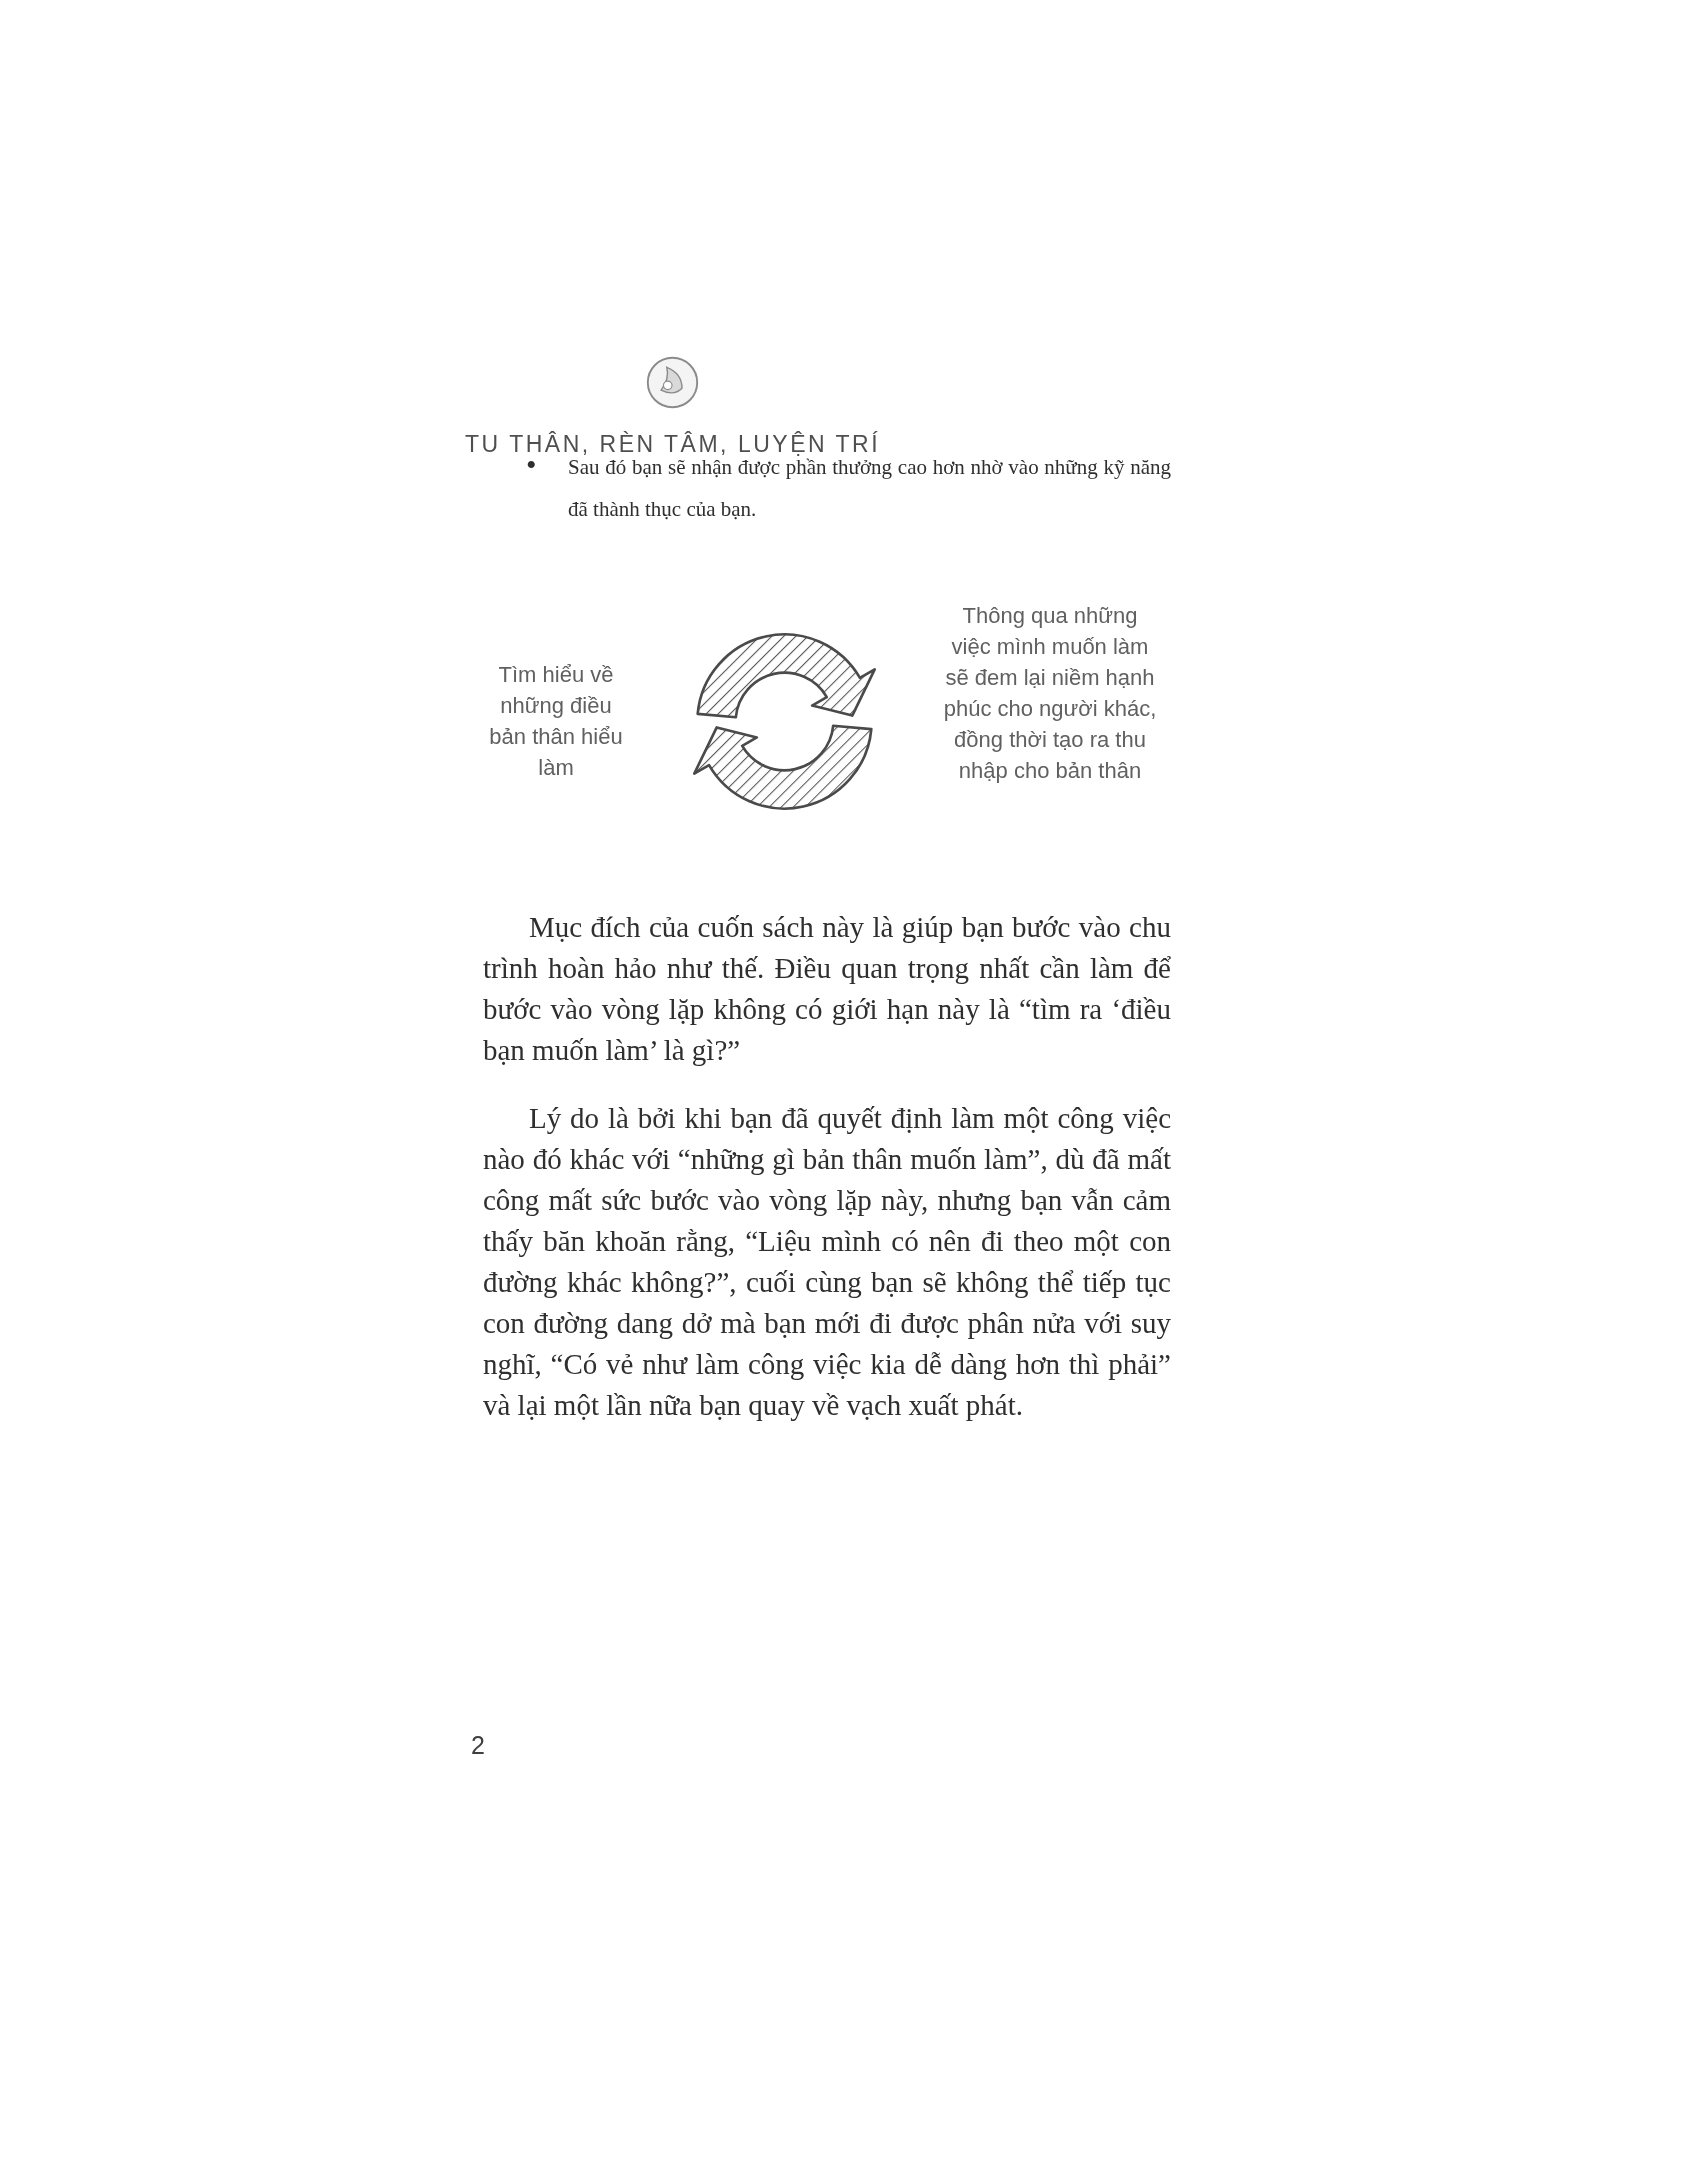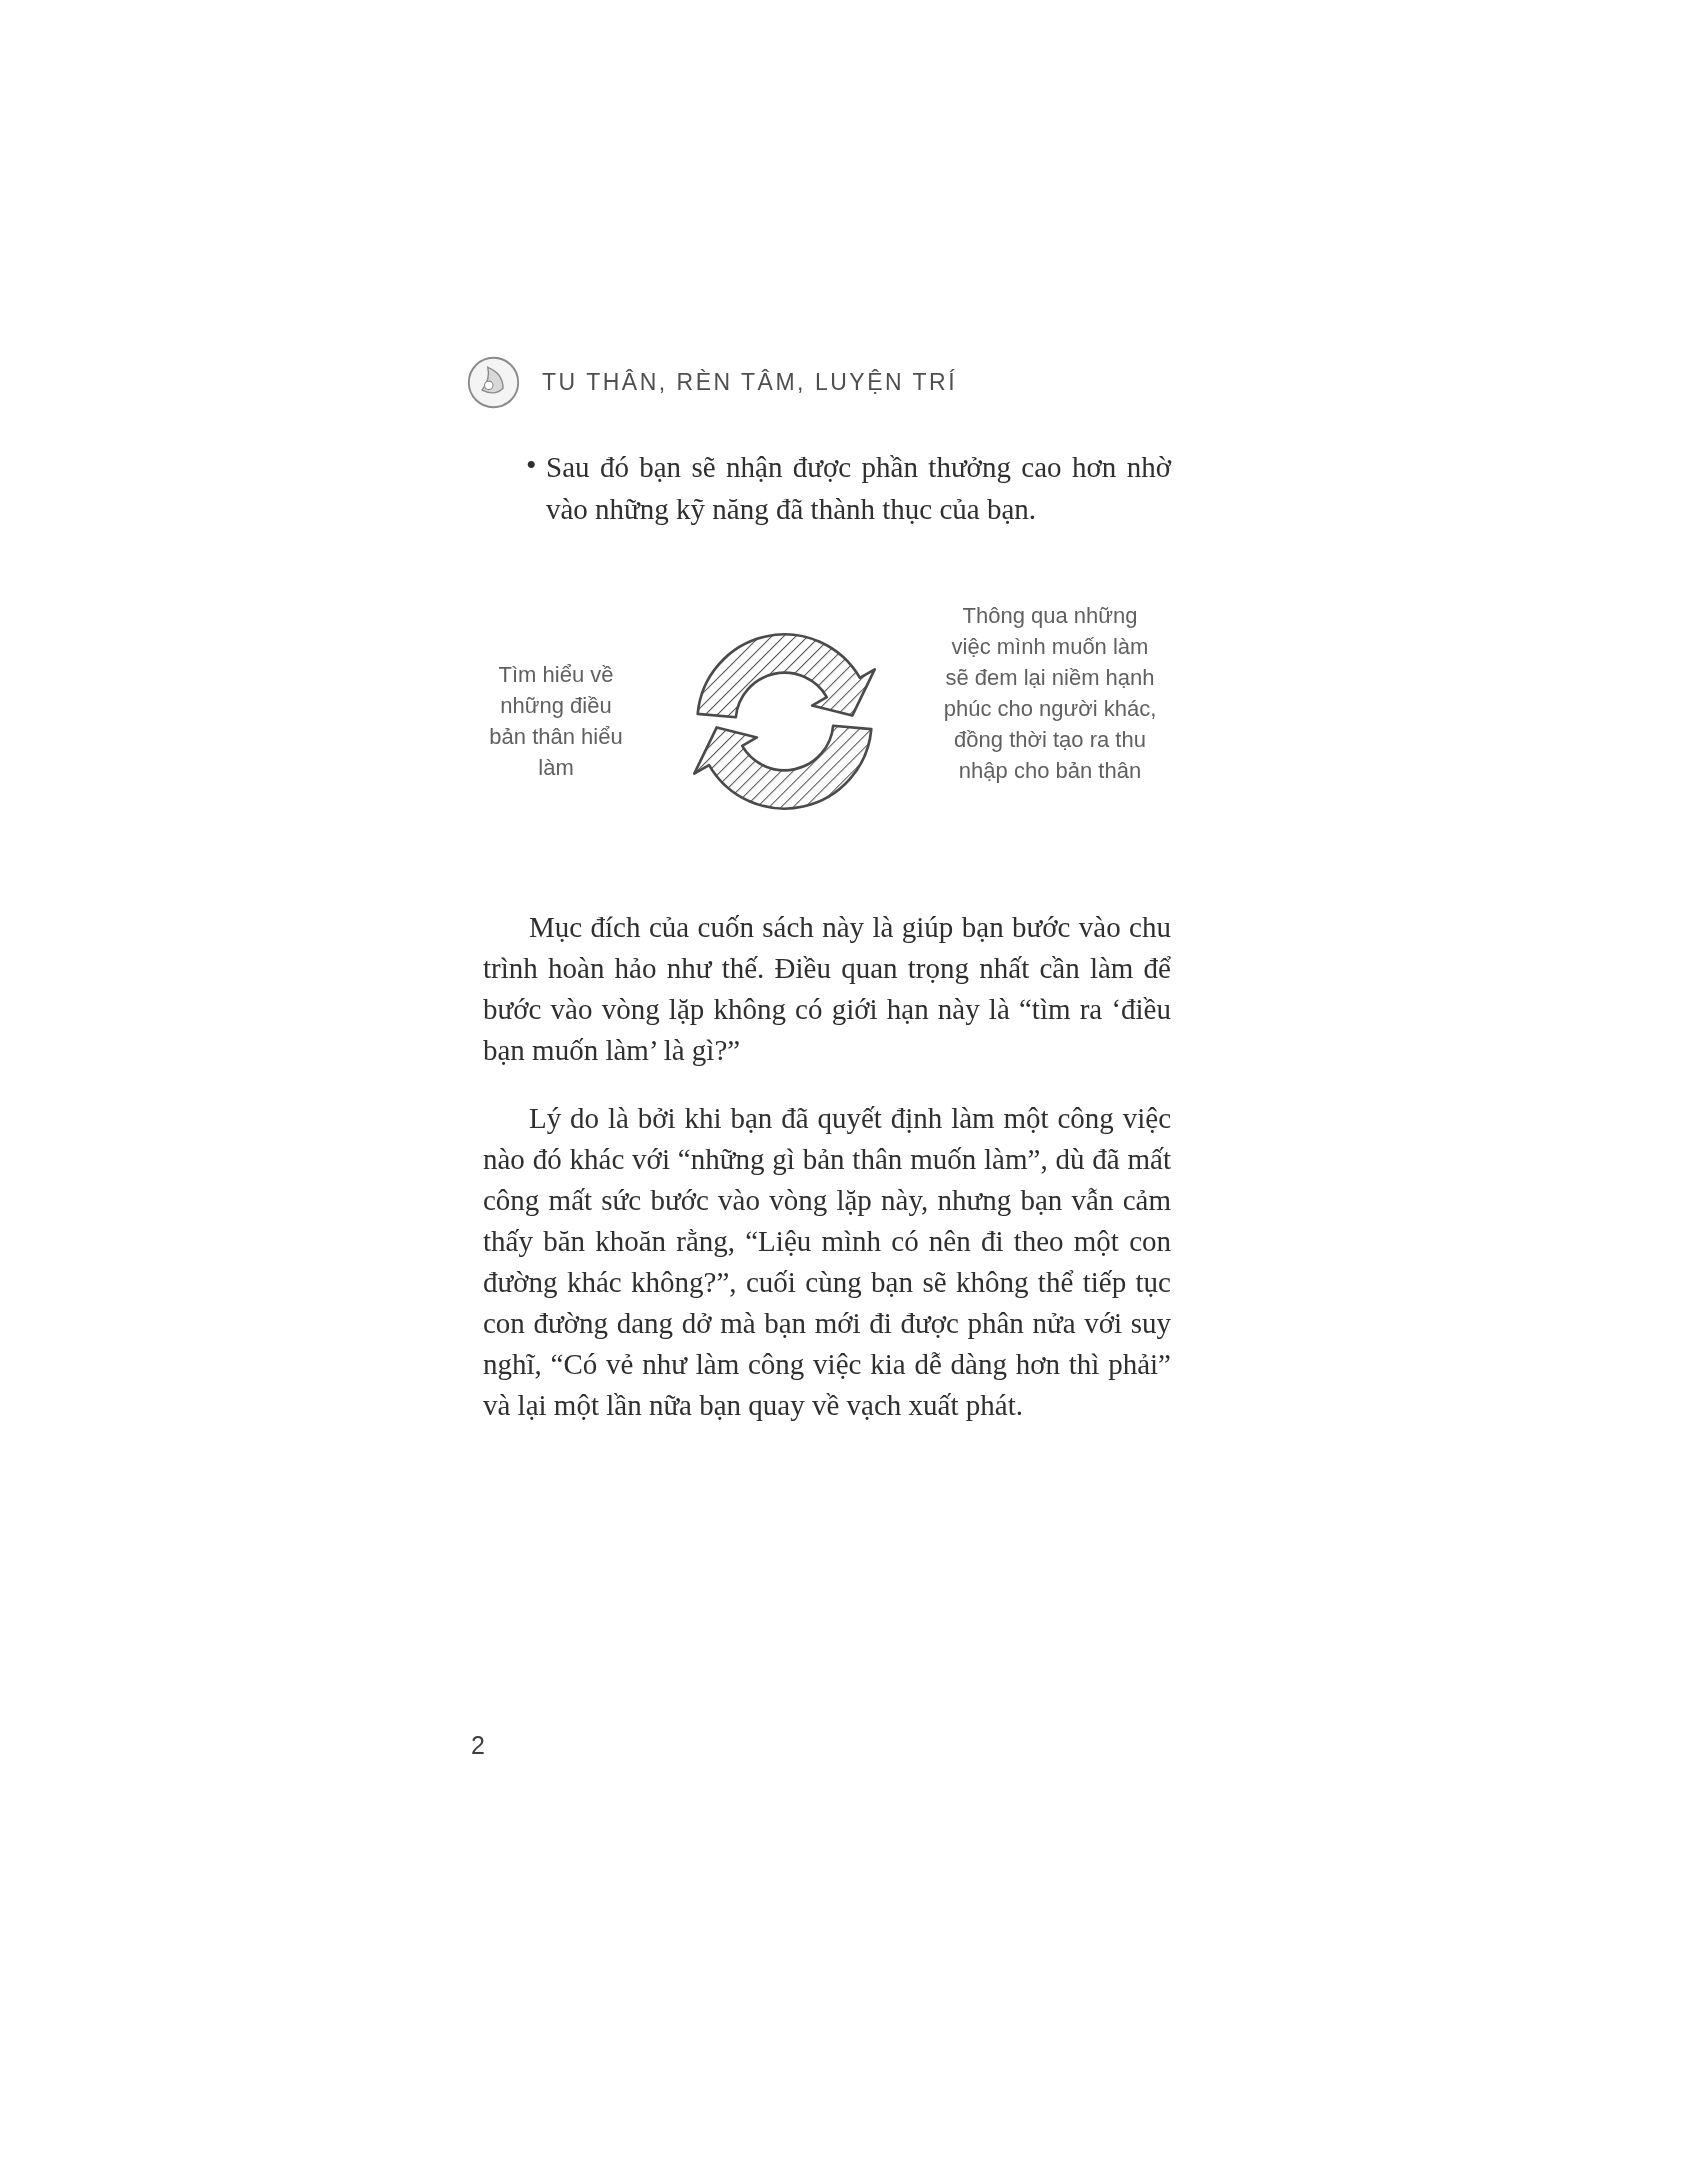--- a/index.html
+++ b/index.html
@@ -14,20 +14,21 @@
   }
 
   
   .header {
     position: absolute;
     left: 465px;
     top: 354px;
     display: flex;
     align-items: center;
     gap: 20px;
+    flex-direction: column;
   }
   .logo { width: 57px; height: 57px; flex: 0 0 auto; }
   .header-title {
     font-family: "Liberation Sans", sans-serif;
     font-size: 23px;
     letter-spacing: 2.5px;
     color: #4f4f4f;
     white-space: nowrap;
   }
 
@@ -39,22 +40,22 @@
     width: 700px;
   }
   .bullet-marker {
     position: absolute;
     left: 55px;
     top: 2px;
     font-size: 30px;
     color: #2f2f2f;
   }
   .bullet-text {
-    margin: 0 0 0 75px;
-    font-size: 29px;
+    margin: 0 0 0 97px;
+    font-size: 21px;
     line-height: 42px;
     text-align: justify;
   }
 
   
   .cycle-svg {
     position: absolute;
     left: 657px;
     top: 594px;
     width: 255px;

